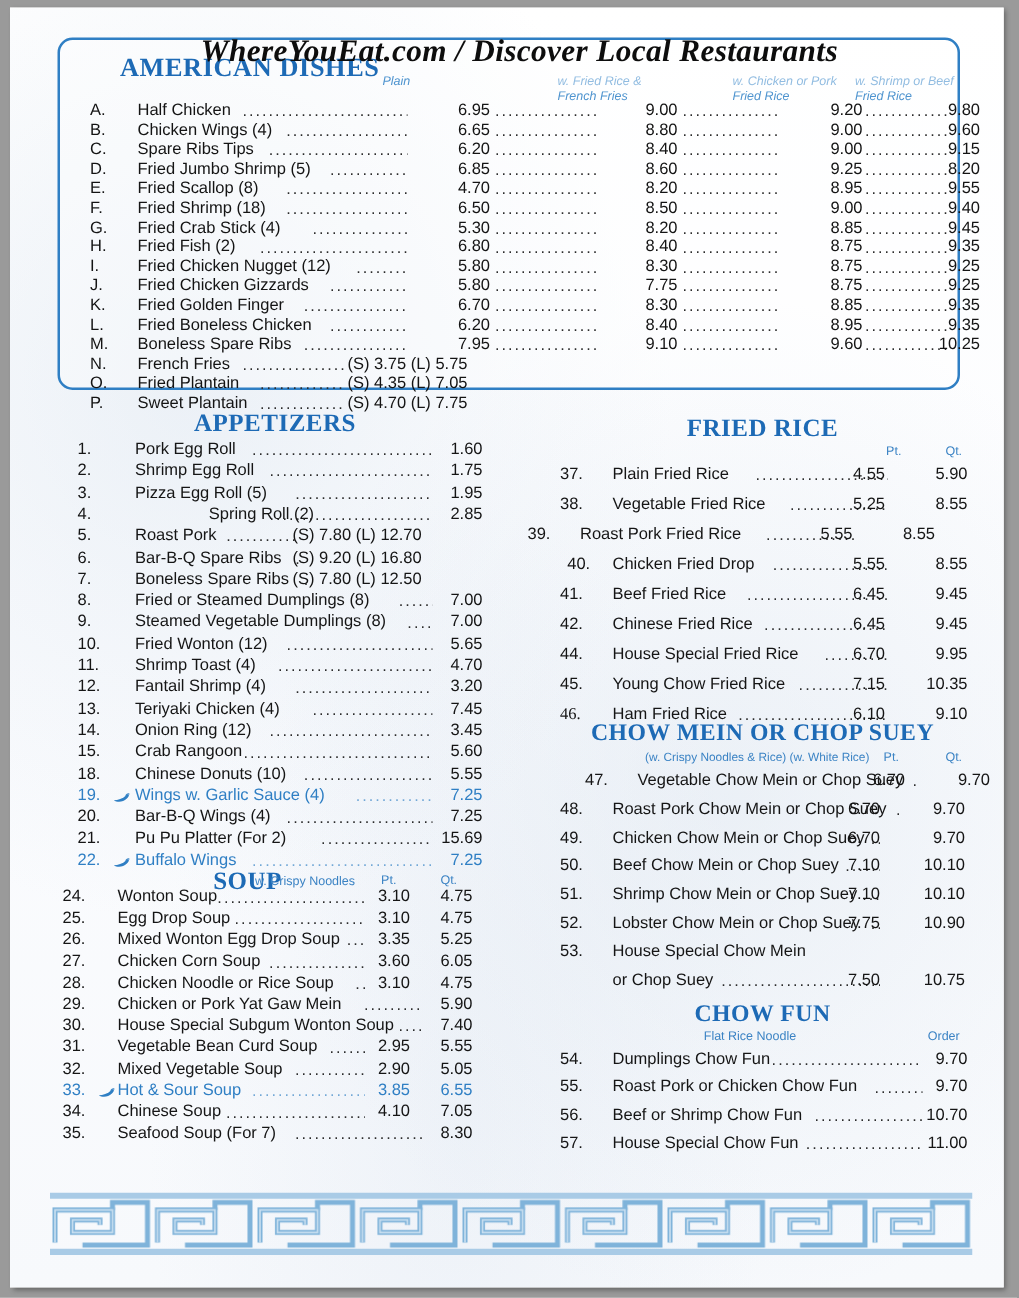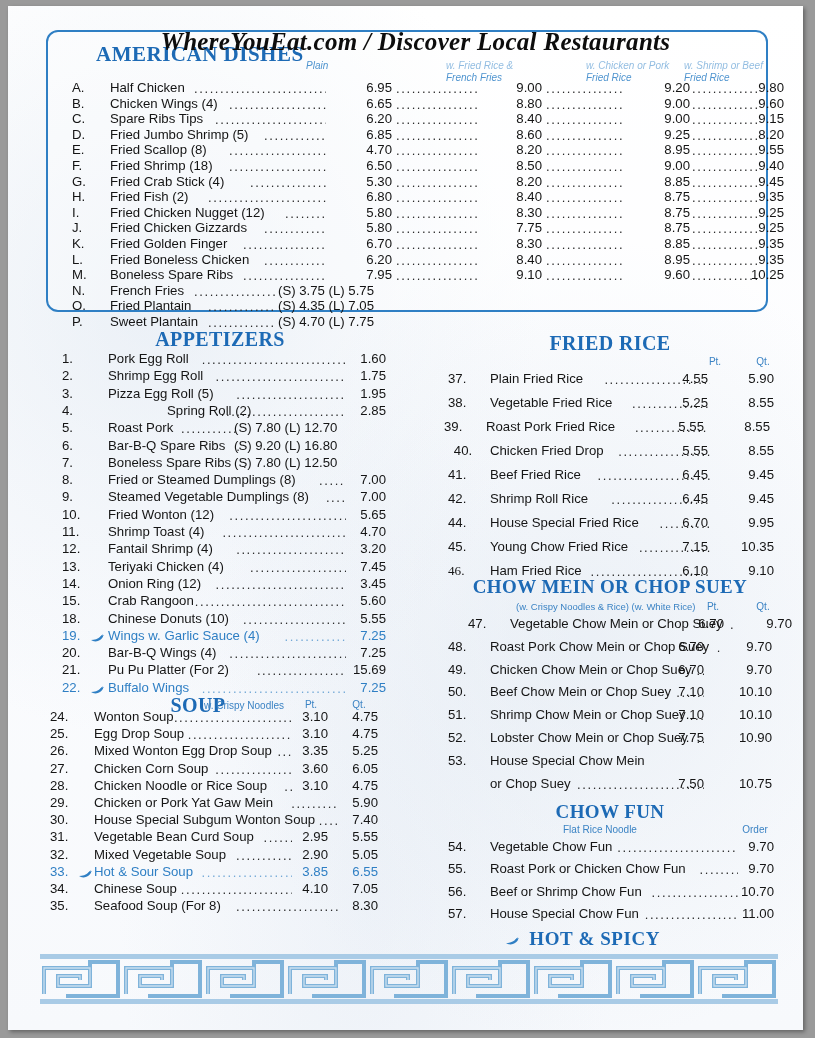--- a/index.html
+++ b/index.html
@@ -570,21 +570,21 @@
       </div>
       <div class="row" style="left:0; top:875px; width:430px;">
         <span class="num" style="left:42px; width:28px;">34.</span>
         <span class="name" style="left:86px;">Chinese Soup</span>
         <span class="dots-fill " style="left:172.8px; top:1px; width:111.19999999999999px;">...................................</span>
         <span class="pt" style="left:262px; width:58px;">4.10</span>
         <span class="qt" style="left:312px; width:58px;">7.05</span>
       </div>
       <div class="row" style="left:0; top:892.2px; width:430px;">
         <span class="num" style="left:42px; width:28px;">35.</span>
-        <span class="name" style="left:86px;">Seafood Soup (For 8)</span>
+        <span class="name" style="left:86px;">Seafood Soup (For 7)</span>
         <span class="dots-fill " style="left:228px; top:1px; width:102px;">................................</span>
         <span class="qt" style="left:312px; width:58px;">8.30</span>
       </div>
     </div>
 
   <div class="sec-title" style="left:432px; top:326px; width:340px; font-size:20px;">FRIED RICE</div>
   <div class="colmark" style="left:692px; top:350px; width:30px;">Pt.</div>
   <div class="colmark" style="left:740px; top:350px; width:30px;">Qt.</div>
   <div id="friedrice-rows">
       <div class="row" style="left:430px; top:365px; width:360px;">
@@ -594,21 +594,21 @@
         <span class="pt" style="left:212px; width:58px;">4.55</span>
         <span class="qt" style="left:278px; width:58px;">5.90</span>
       </div>
       <div class="row" style="left:430px; top:389px; width:360px;">
         <span class="num" style="left:10px; width:30px;">38.</span>
         <span class="name" style="left:52px;">Vegetable Fried Rice</span>
         <span class="dots-fill " style="left:194px; top:1px; width:78px;">.........................</span>
         <span class="pt" style="left:212px; width:58px;">5.25</span>
         <span class="qt" style="left:278px; width:58px;">8.55</span>
       </div>
-      <div class="row" style="left:426px; top:413px; width:360px;">
+      <div class="row" style="left:404px; top:413px; width:360px;">
         <span class="num" style="left:10px; width:30px;">39.</span>
         <span class="name" style="left:52px;">Roast Pork Fried Rice</span>
         <span class="dots-fill " style="left:200.9px; top:1px; width:71.1px;">......................</span>
         <span class="pt" style="left:212px; width:58px;">5.55</span>
         <span class="qt" style="left:278px; width:58px;">8.55</span>
       </div>
       <div class="row" style="left:430px; top:437px; width:360px;">
         <span class="num" style="left:10px; width:30px;text-align:center;">40.</span>
         <span class="name" style="left:52px;">Chicken Fried Drop</span>
         <span class="dots-fill " style="left:180.2px; top:1px; width:91.80000000000001px;">.............................</span>
@@ -617,21 +617,21 @@
       </div>
       <div class="row" style="left:430px; top:461px; width:360px;">
         <span class="num" style="left:10px; width:30px;">41.</span>
         <span class="name" style="left:52px;">Beef Fried Rice</span>
         <span class="dots-fill " style="left:159.5px; top:1px; width:112.5px;">....................................</span>
         <span class="pt" style="left:212px; width:58px;">6.45</span>
         <span class="qt" style="left:278px; width:58px;">9.45</span>
       </div>
       <div class="row" style="left:430px; top:485px; width:360px;">
         <span class="num" style="left:10px; width:30px;">42.</span>
-        <span class="name" style="left:52px;">Shrimp Roll Rice</span>
+        <span class="name" style="left:52px;">Chinese Fried Rice</span>
         <span class="dots-fill " style="left:173.3px; top:1px; width:98.69999999999999px;">...............................</span>
         <span class="pt" style="left:212px; width:58px;">6.45</span>
         <span class="qt" style="left:278px; width:58px;">9.45</span>
       </div>
       <div class="row" style="left:430px; top:509px; width:360px;">
         <span class="num" style="left:10px; width:30px;">44.</span>
         <span class="name" style="left:52px;">House Special Fried Rice</span>
         <span class="dots-fill " style="left:221.60000000000002px; top:1px; width:50.39999999999998px;">................</span>
         <span class="pt" style="left:212px; width:58px;">6.70</span>
         <span class="qt" style="left:278px; width:58px;">9.95</span>
@@ -710,21 +710,21 @@
         <span class="qt" style="left:276px; width:58px;">10.75</span>
       </div>
     </div>
 
   <div class="sec-title" style="left:432px; top:795px; width:340px; font-size:19px;">CHOW FUN</div>
   <div class="sec-sub" style="left:555px; top:818px;">Flat Rice Noodle</div>
   <div class="colmark" style="left:724px; top:818px; width:46px;">Order</div>
   <div id="chowfun-rows">
       <div class="row" style="left:430px; top:833px; width:360px;">
         <span class="num" style="left:10px; width:30px;">54.</span>
-        <span class="name" style="left:52px;">Vegetable Chow Fun</span>
+        <span class="name" style="left:52px;">Dumplings Chow Fun</span>
         <span class="dots-fill " style="left:179.3px; top:1px; width:120.69999999999999px;">......................................</span>
         <span class="one" style="left:280px; width:56px;">9.70</span>
       </div>
       <div class="row" style="left:430px; top:855.3px; width:360px;">
         <span class="num" style="left:10px; width:30px;">55.</span>
         <span class="name" style="left:52px;">Roast Pork or Chicken Chow Fun</span>
         <span class="dots-fill " style="left:261.5px; top:1px; width:38.5px;">............</span>
         <span class="one" style="left:280px; width:56px;">9.70</span>
       </div>
       <div class="row" style="left:430px; top:877.6px; width:360px;">
@@ -734,27 +734,20 @@
         <span class="one" style="left:280px; width:56px;">10.70</span>
       </div>
       <div class="row" style="left:430px; top:899.9px; width:360px;">
         <span class="num" style="left:10px; width:30px;">57.</span>
         <span class="name" style="left:52px;">House Special Chow Fun</span>
         <span class="dots-fill " style="left:206.7px; top:1px; width:93.30000000000001px;">..............................</span>
         <span class="one" style="left:280px; width:56px;">11.00</span>
       </div>
     </div>
 
-  <div class="hotspicy">
-    <svg class="chili" viewBox="0 0 26 18" style="position:relative; top:2px; margin-right:5px;">
-      <path d="M2 12 C7 16 16 15 21 10 C24 7 25 5 24 4 C23 3 21 4 20 5 C15 10 8 12 2 12 Z" fill="#2f7fc4"></path>
-      <path d="M20 5 C21.5 3 23 2.2 24.5 3" stroke="#2f7fc4" stroke-width="1.6" fill="none" stroke-linecap="round"></path>
-    </svg>
-    <span>HOT &amp; SPICY</span>
-  </div>
 
   <svg class="greek" viewBox="0 0 738 50" preserveAspectRatio="none">
     <defs>
       <pattern id="meander" x="0" y="0" width="82" height="50" patternUnits="userSpaceOnUse">
         <g fill="none" stroke="#7fb3da" stroke-width="4">
           <path d="M4 40 L4 14 L50 14 L50 32 L18 32 L18 22 L40 22 L40 26"></path>
           <path d="M50 14 L50 8 L78 8 L78 42 L26 42"></path>
         </g>
         <g fill="none" stroke="#c9dff0" stroke-width="1.3">
           <path d="M4 40 L4 14 L50 14 L50 32 L18 32 L18 22 L40 22 L40 26"></path>

